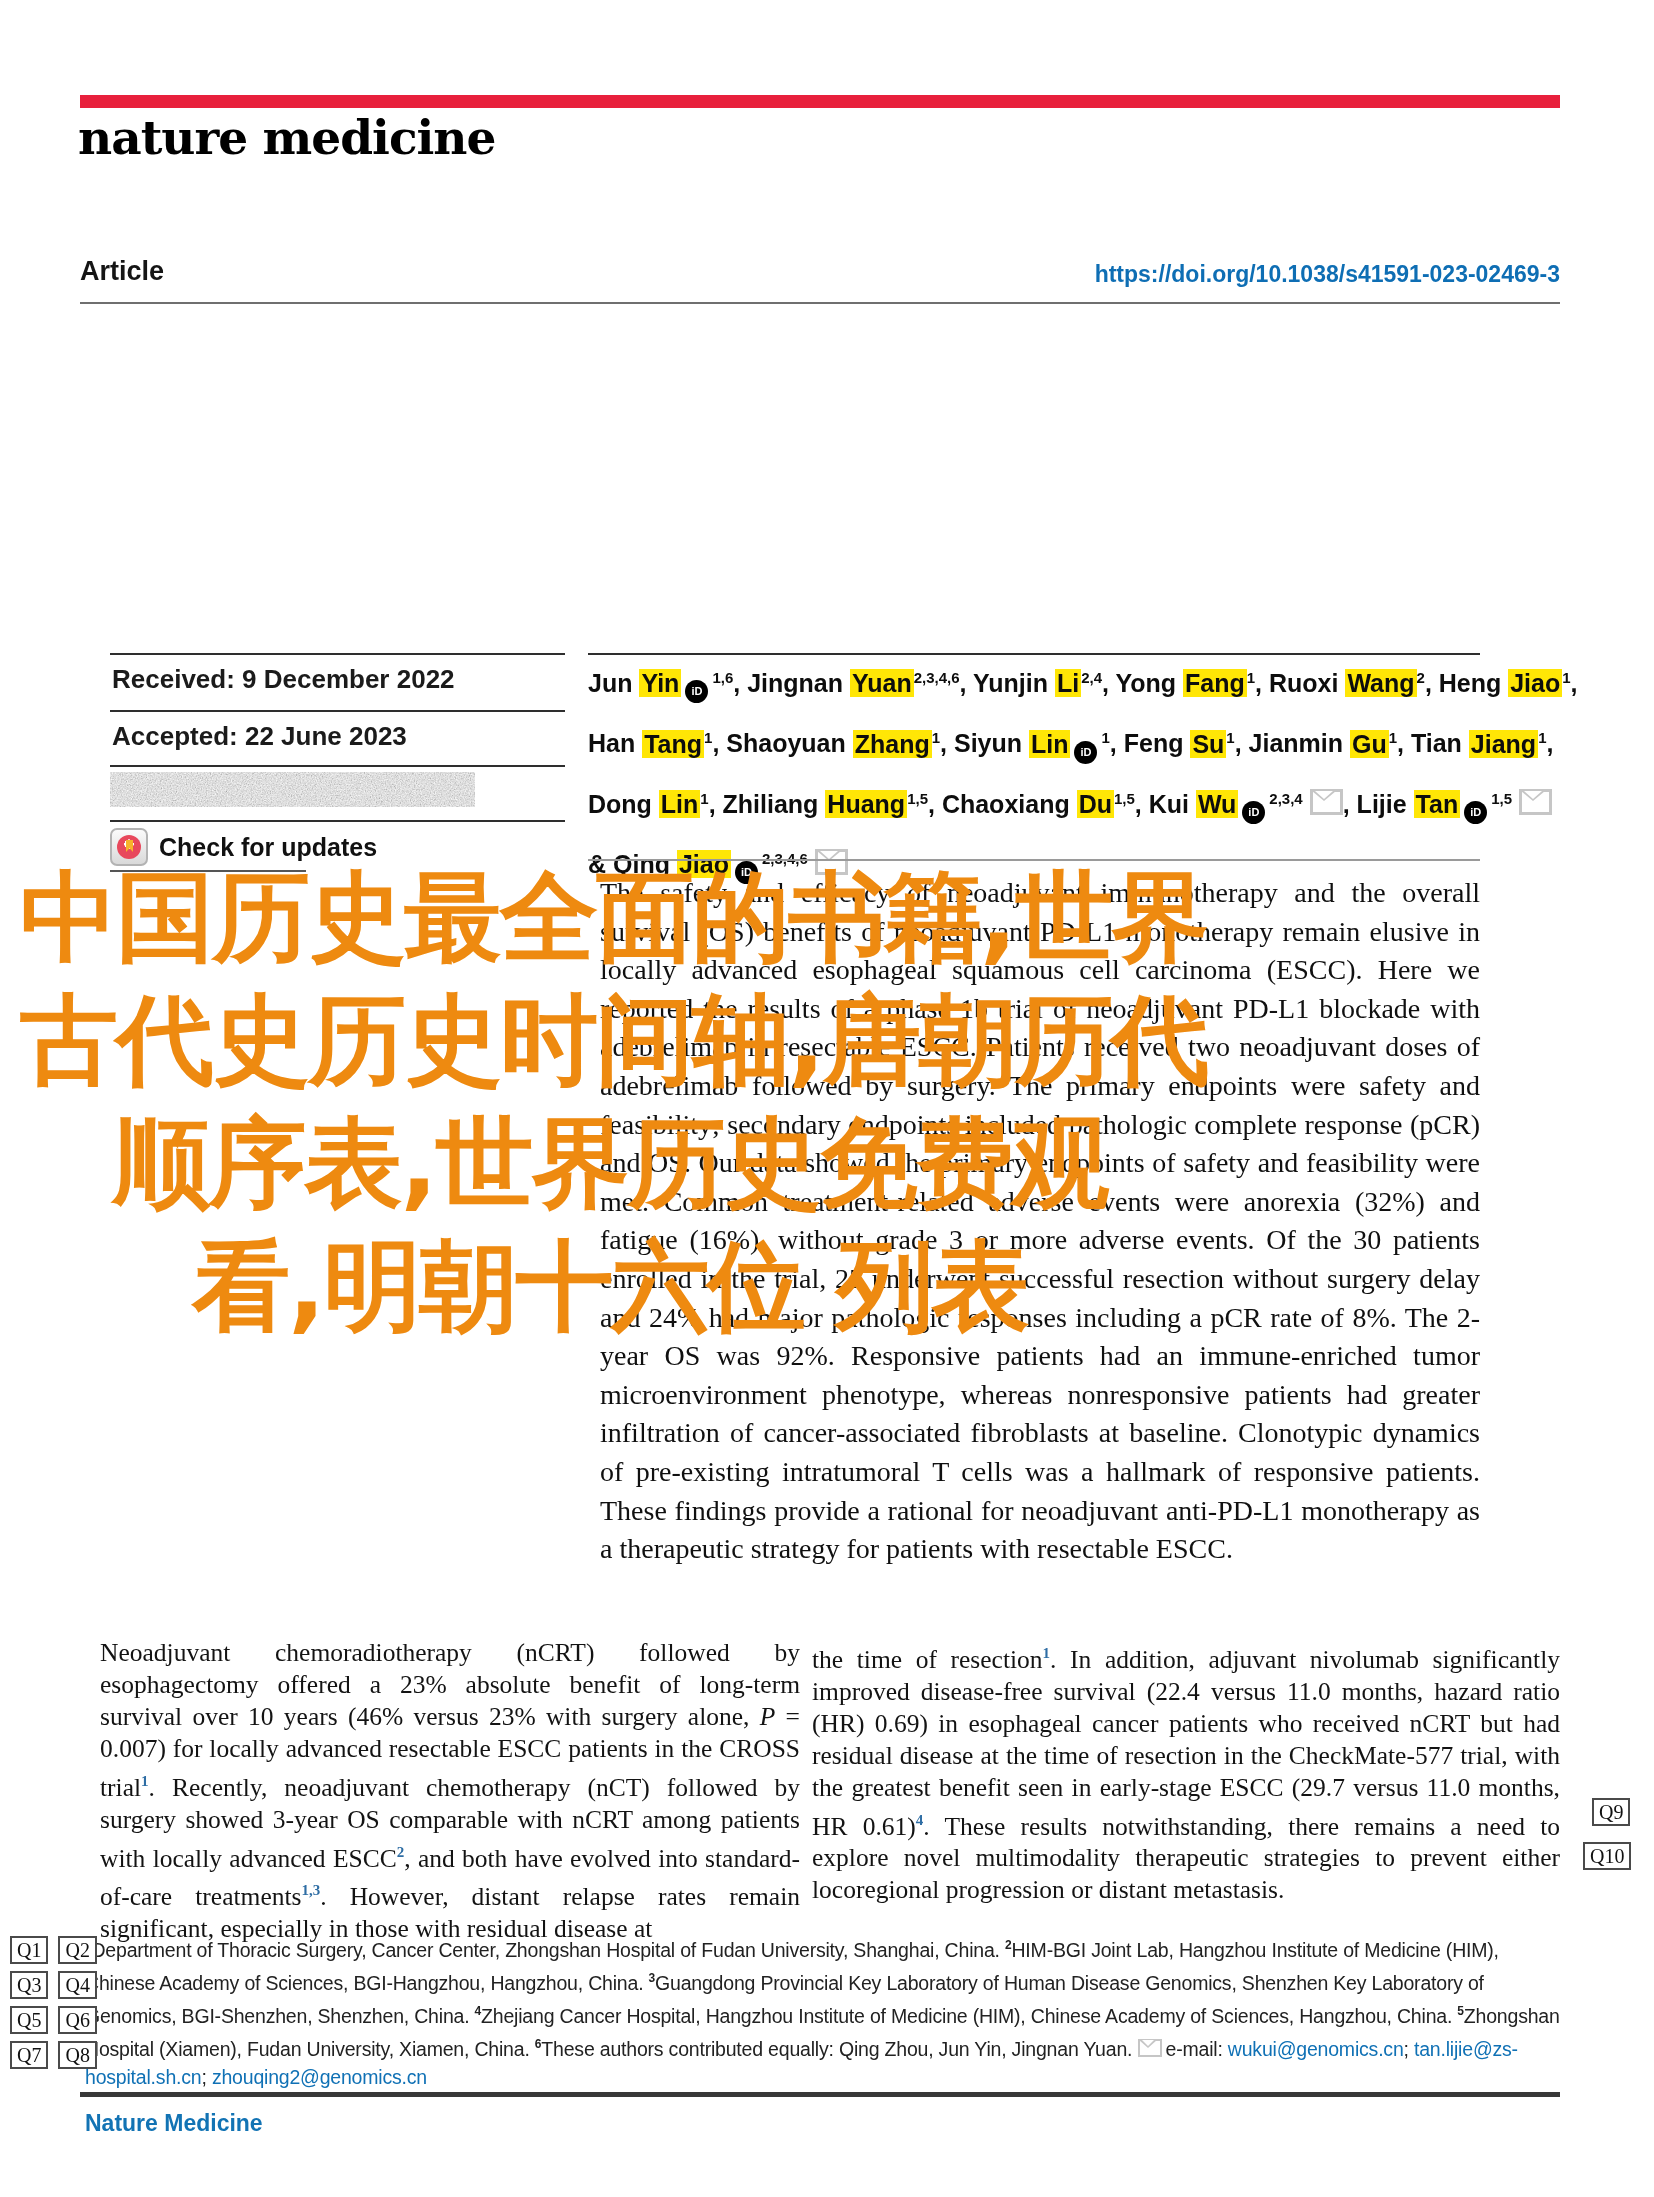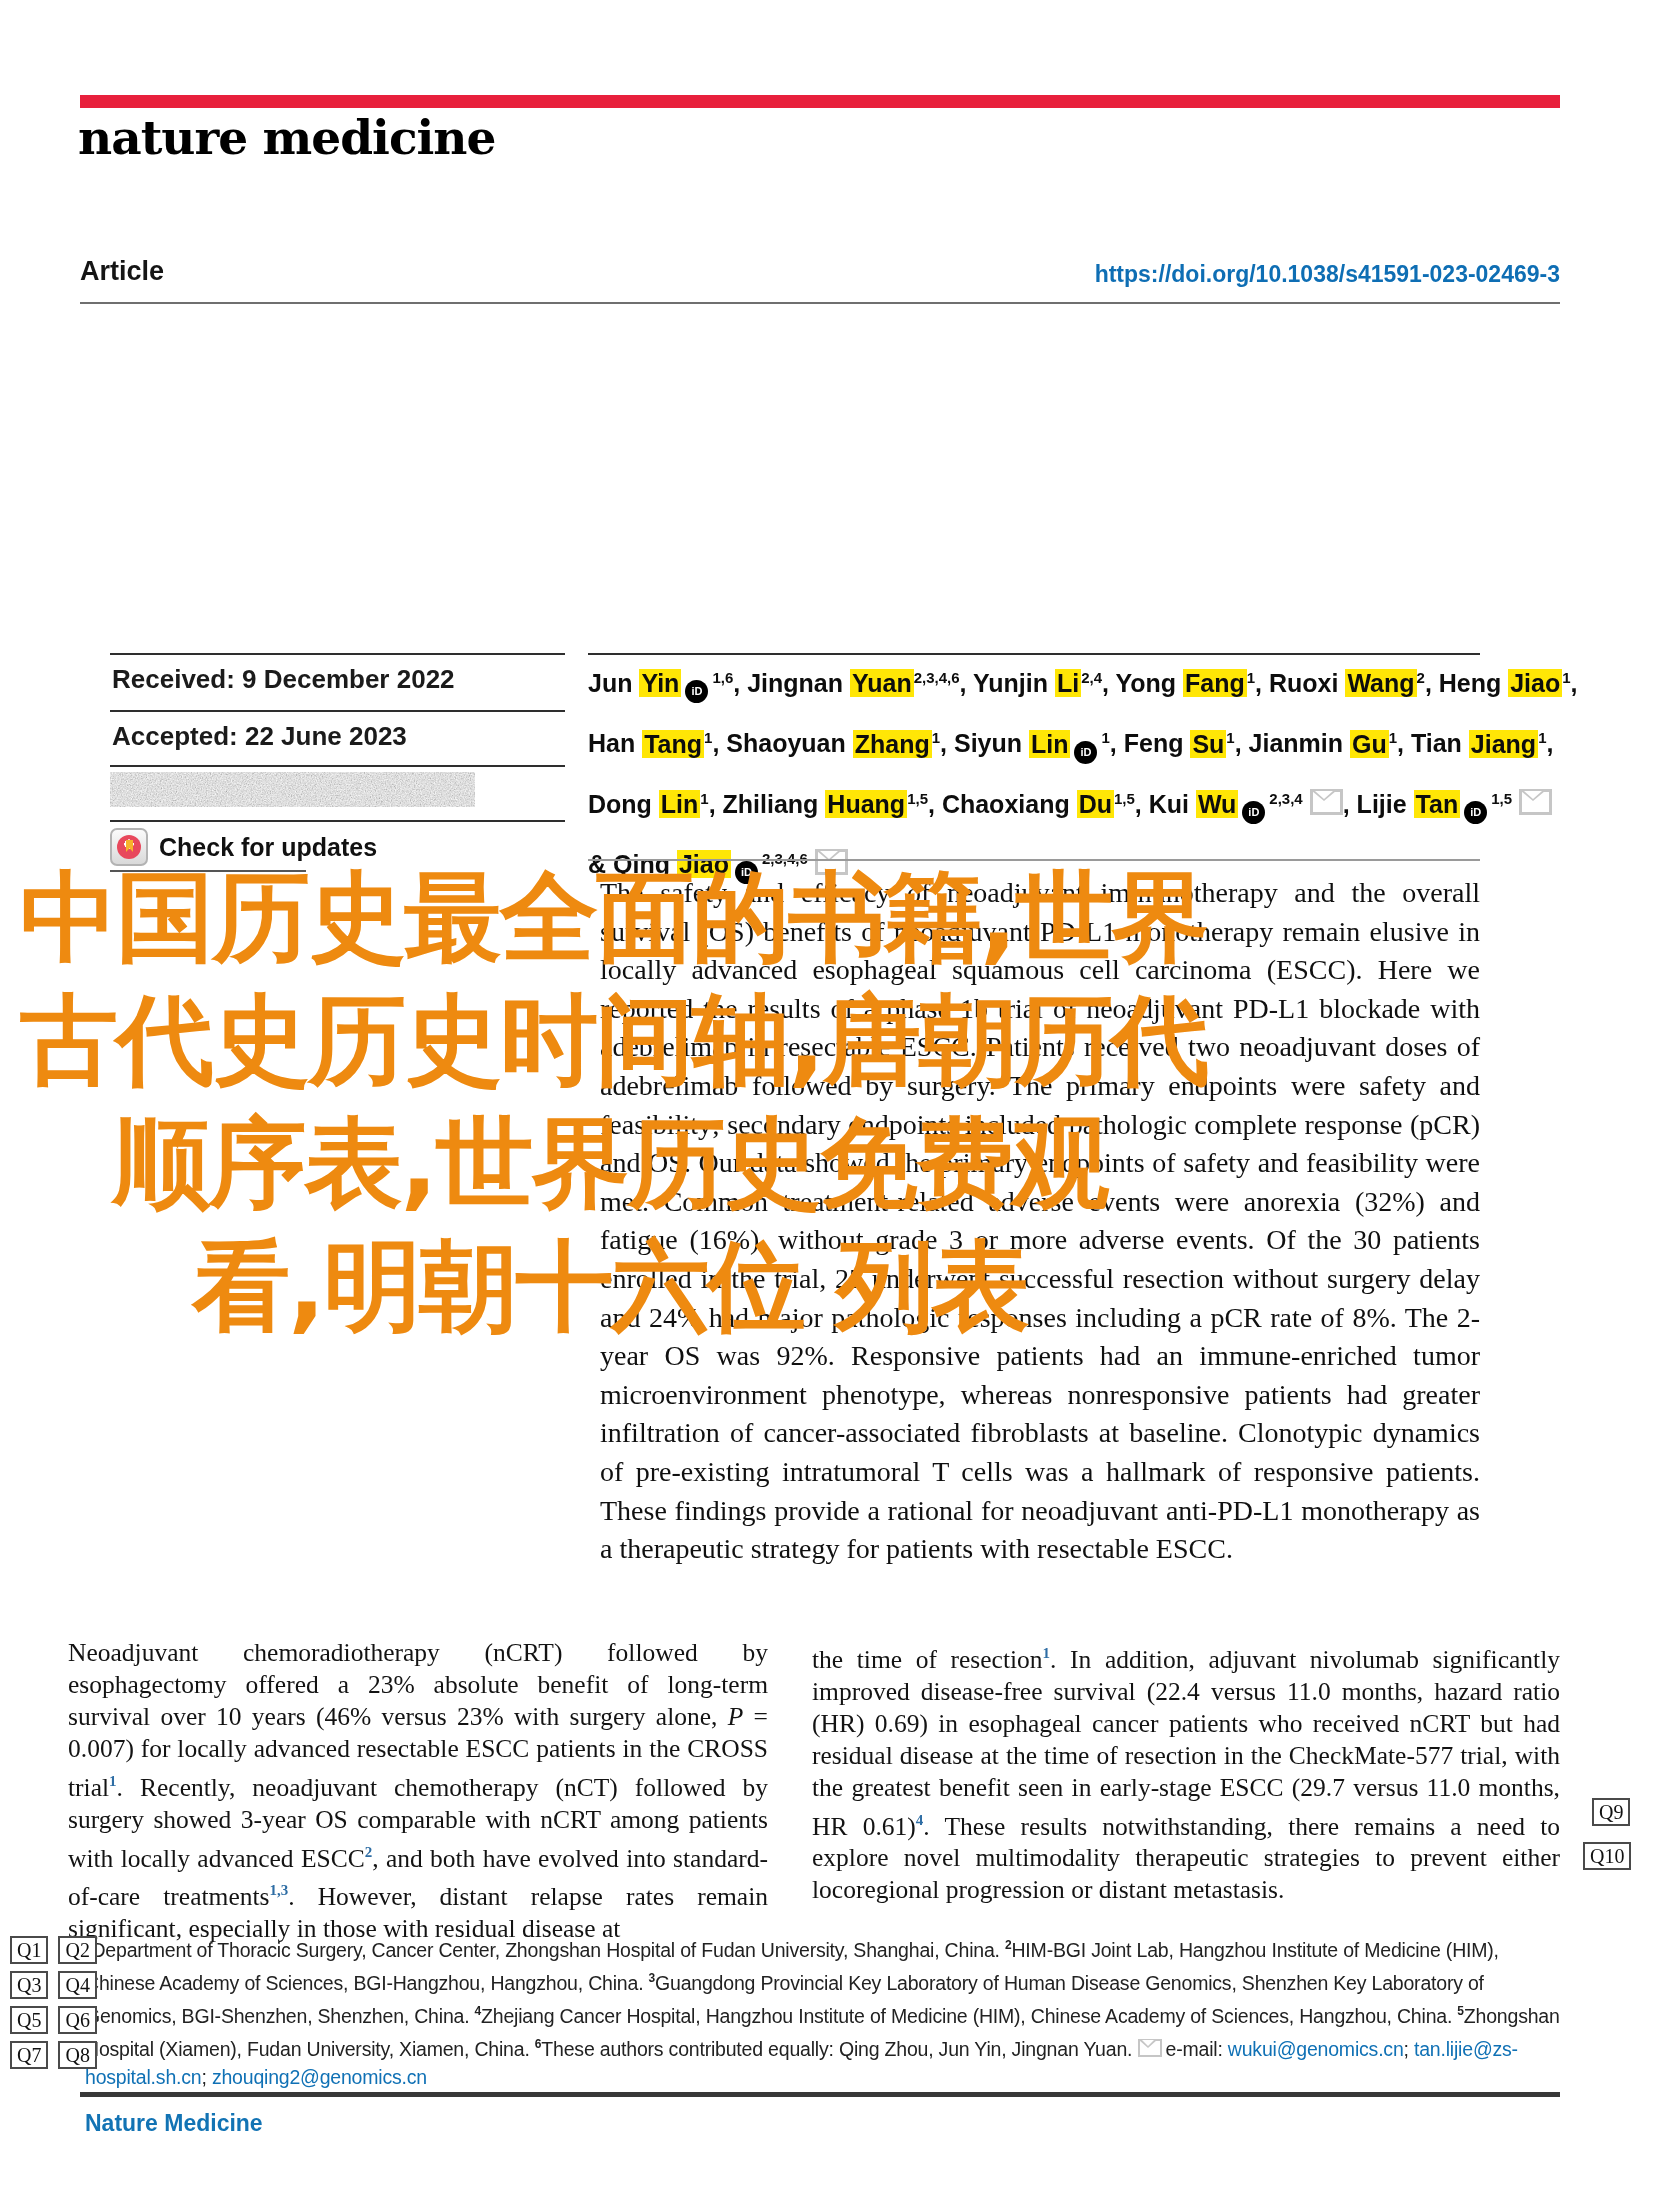--- a/index.html
+++ b/index.html
@@ -52,21 +52,21 @@
 
   .abstract{position:absolute;left:600px;top:874px;width:880px;font-family:"Liberation Serif",serif;
             font-size:28px;line-height:38.6px;color:#101010;text-align:justify;}
 
   .overlay{position:absolute;left:20px;top:856px;width:1180px;text-align:center;z-index:6;
            font-family:"DejaVu Sans",sans-serif;font-weight:700;font-size:98px;line-height:123px;
            letter-spacing:-2px;white-space:nowrap;}
 
   .col{position:absolute;top:1637px;font-family:"Liberation Serif",serif;font-size:25.5px;
        line-height:32px;text-align:justify;color:#131313;}
-  .col-left{left:68px;width:700px;}
+  .col-left{left:100px;width:700px;}
   .col-right{left:812px;width:748px;}
   .col sup{font-size:15px;color:#2e6da4;}
   .col .ital{font-style:italic;}
 
   .fn{position:absolute;left:85px;top:1931px;width:1478px;font-size:19.5px;line-height:28.5px;
       color:#222;text-align:left;letter-spacing:-0.2px;}
   .fn sup{font-size:12px;color:#222;}
   .link{color:#1071b5;text-decoration:none;}
 
   .qtags-left{position:absolute;left:10px;top:1936px;width:100px;display:grid;

